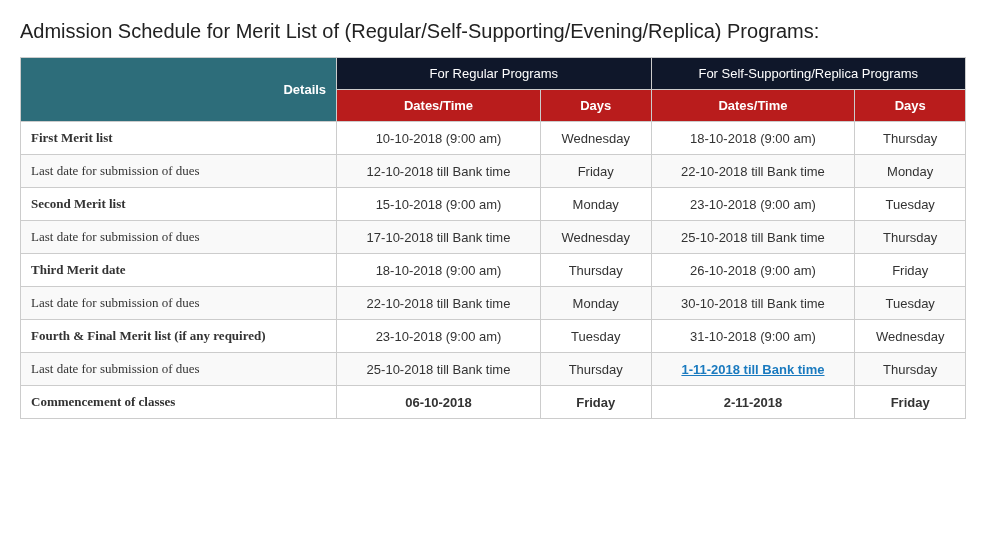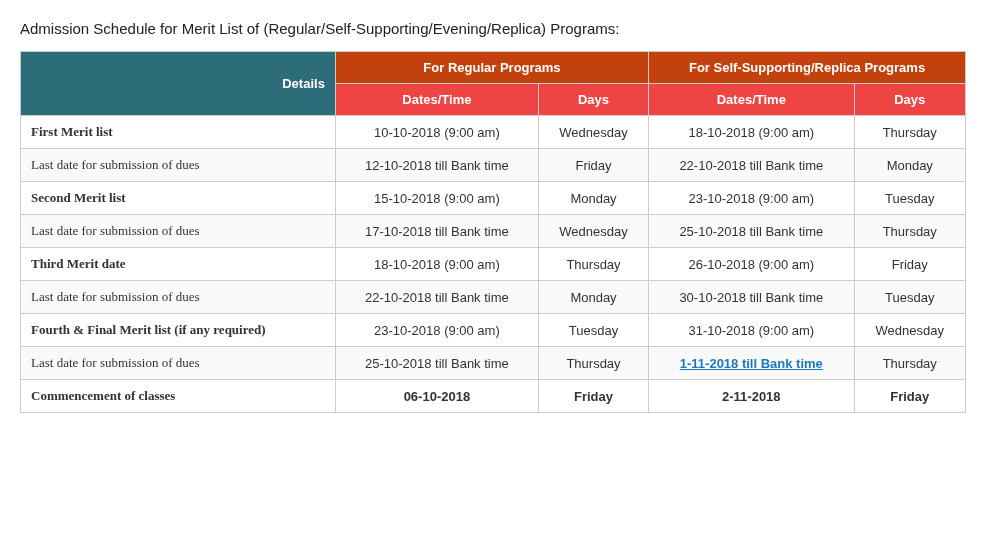--- a/index.html
+++ b/index.html
@@ -4,47 +4,47 @@
   <style>
     * { box-sizing: border-box; margin: 0; padding: 0; }
     body {
       font-family: Arial, sans-serif;
       font-size: 13px;
       background: #fff;
       color: #333;
       padding: 20px;
     }
     h2 {
-      font-size: 15px;
+      font-size: 20px;
       font-weight: normal;
       margin-bottom: 14px;
       color: #222;
     }
     table {
       border-collapse: collapse;
       width: 100%;
       max-width: 960px;
     }
     th, td {
       border: 1px solid #ccc;
       padding: 8px 10px;
       text-align: center;
       vertical-align: middle;
     }
     td:first-child {
       text-align: left;
       font-family: Liberation Serif, serif;
     }
     .header-main {
-      background-color: #c2410c;
+      background-color: #0f172a;
       color: #fff;
-      font-weight: bold;
+      font-weight: normal;
     }
     .header-sub {
-      background-color: #ef4444;
+      background-color: #b91c1c;
       color: #fff;
       font-weight: bold;
     }
     .col-details {
       background-color: #2d6d7a;
       color: #fff;
       font-weight: bold;
       text-align: right;
     }
     tr:nth-child(even) td {

